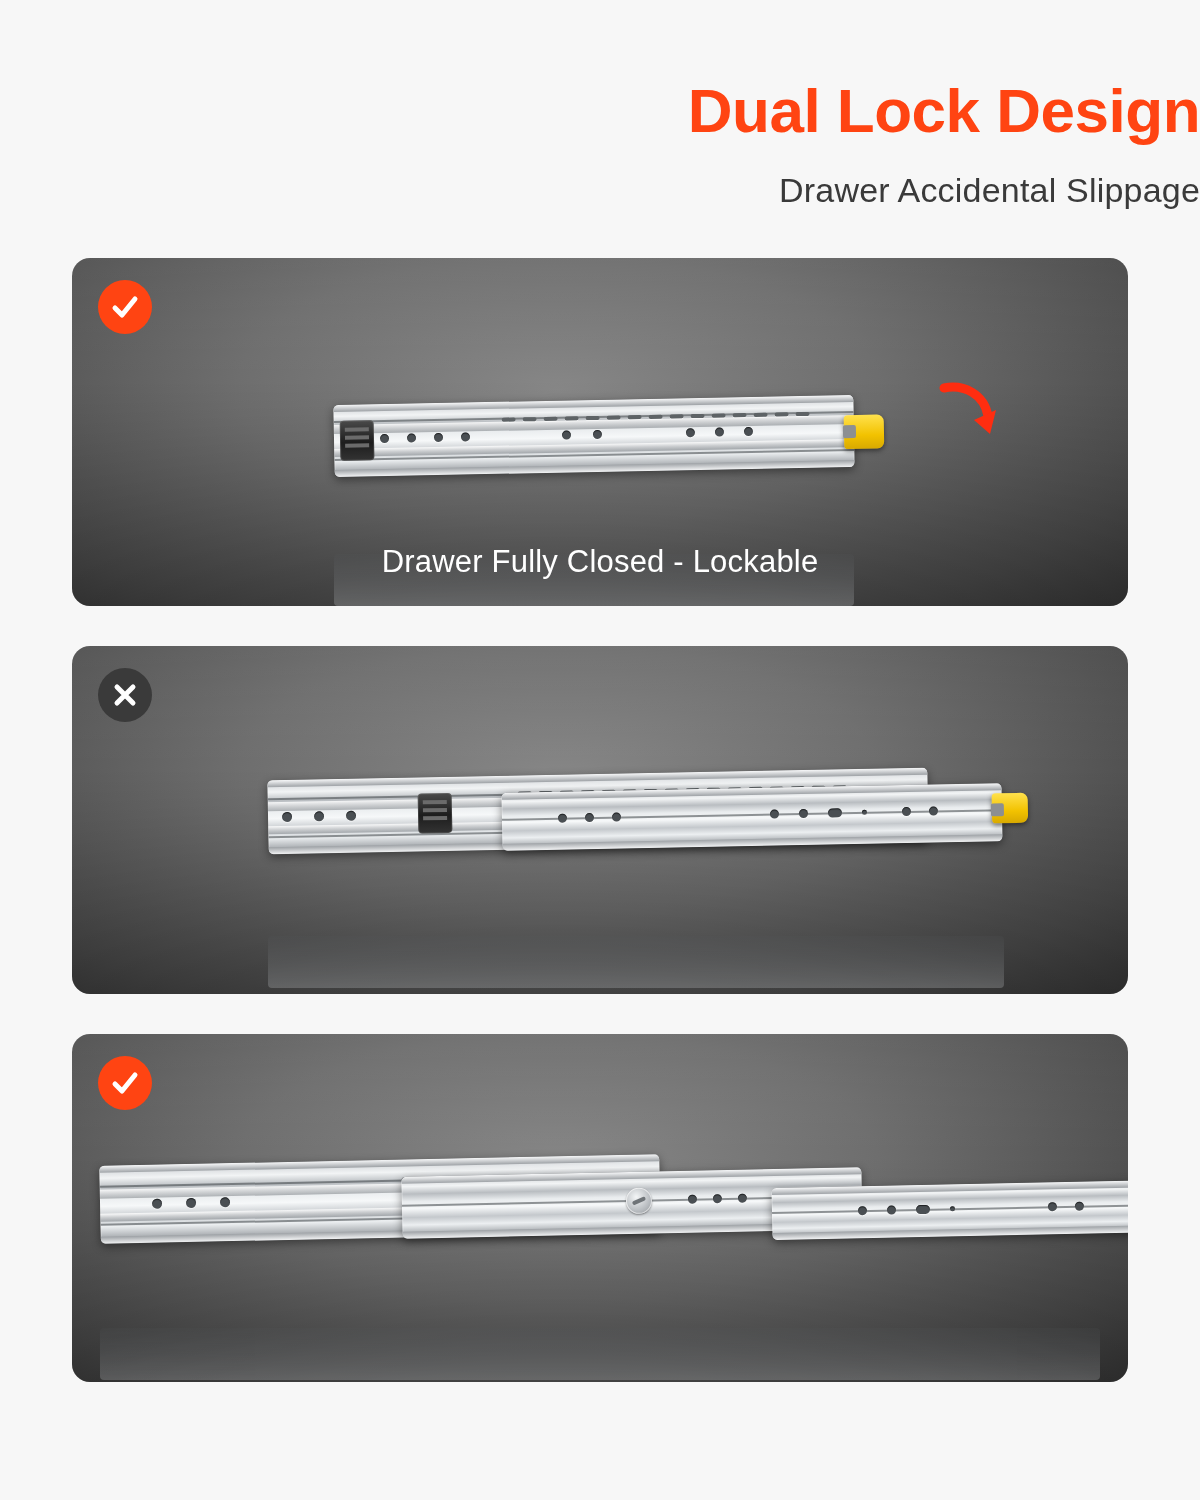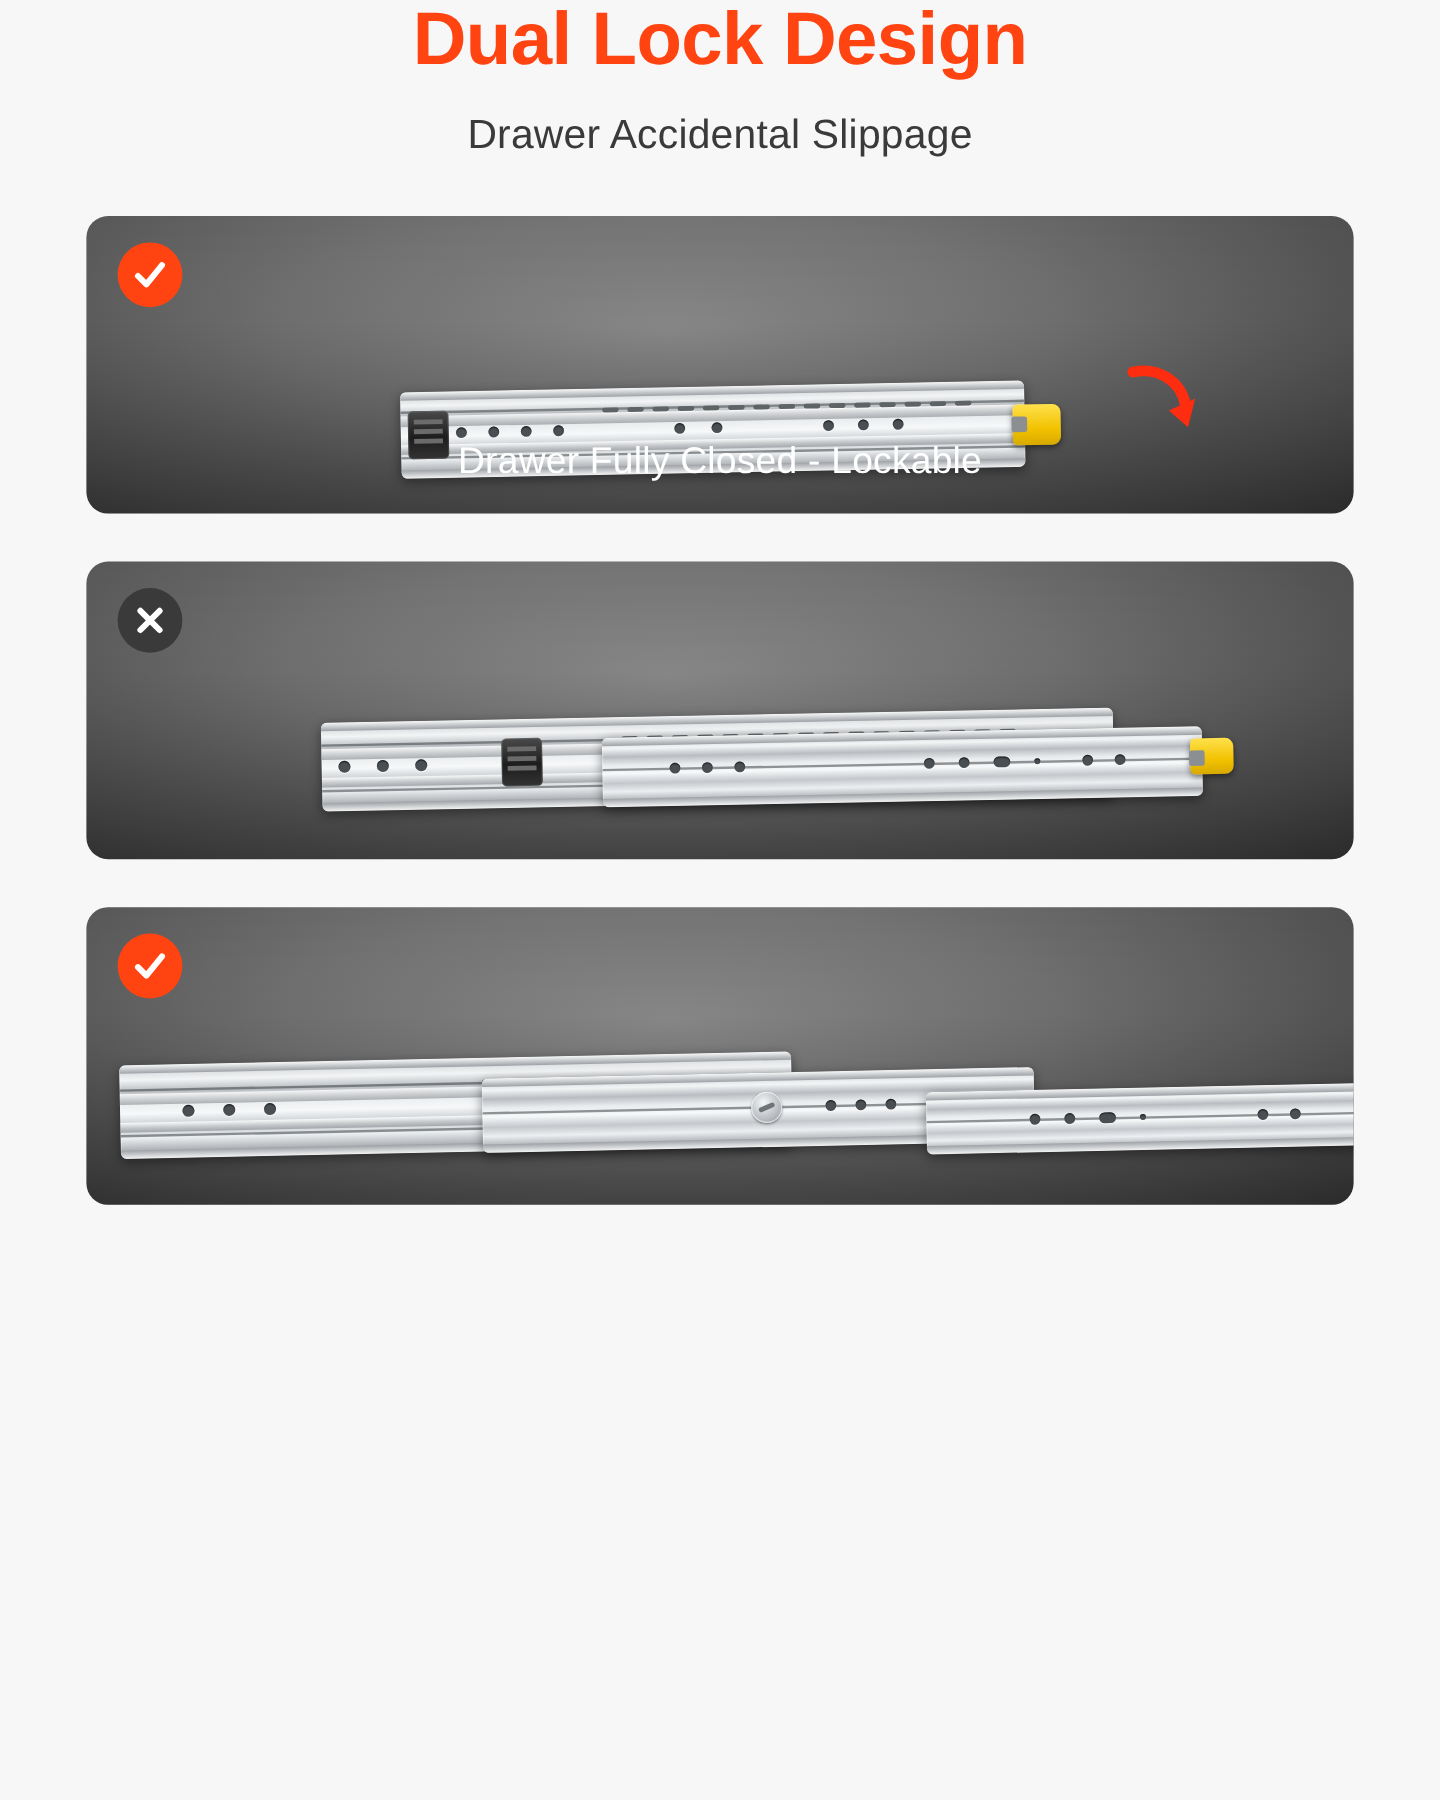--- a/index.html
+++ b/index.html
@@ -15,21 +15,22 @@
   }
   .page {
     position: relative;
     width: 1200px;
     height: 1500px;
     background: #f7f7f7;
   }
 
   
   .header {
-    text-align: center;
+    padding-top: 78px;
+    text-align: right;
   }
   .title {
     font-size: 62px;
     font-weight: bold;
     color: #ff4412;
     letter-spacing: -0.5px;
     line-height: 1.05;
     margin: 0;
   }
   .subtitle {
@@ -42,21 +43,21 @@
 
   
   .panels {
     margin: 0 auto;
     padding-top: 48px;
     width: 1056px;
   }
   .panel {
     position: relative;
     width: 1056px;
-    height: 248px;
+    height: 348px;
     border-radius: 18px;
     overflow: hidden;
     margin-bottom: 40px;
     background: radial-gradient(ellipse 95% 120% at 46% 38%, #878787 0%, #6e6e6e 32%, #4c4c4c 62%, #2e2e2e 85%, #232323 100%);
   }
   .panel-inner-shade {
     position: absolute;
     inset: 0;
     background: linear-gradient(180deg, rgba(255,255,255,0.04) 0%, rgba(0,0,0,0.0) 35%, rgba(0,0,0,0.25) 100%);
     pointer-events: none;

